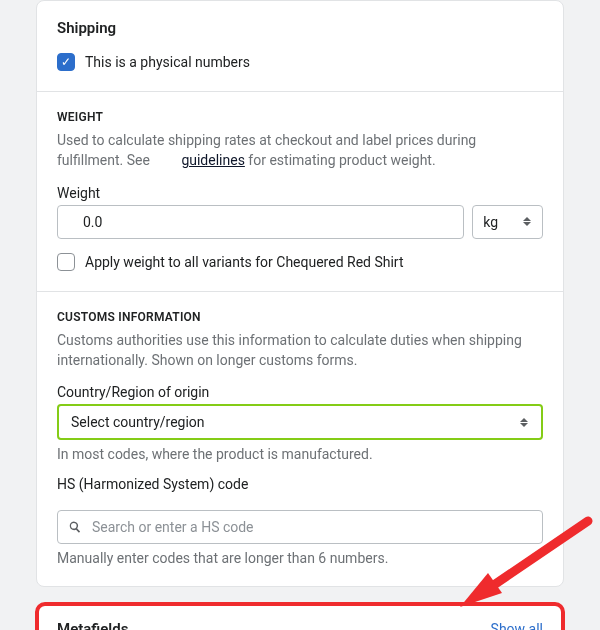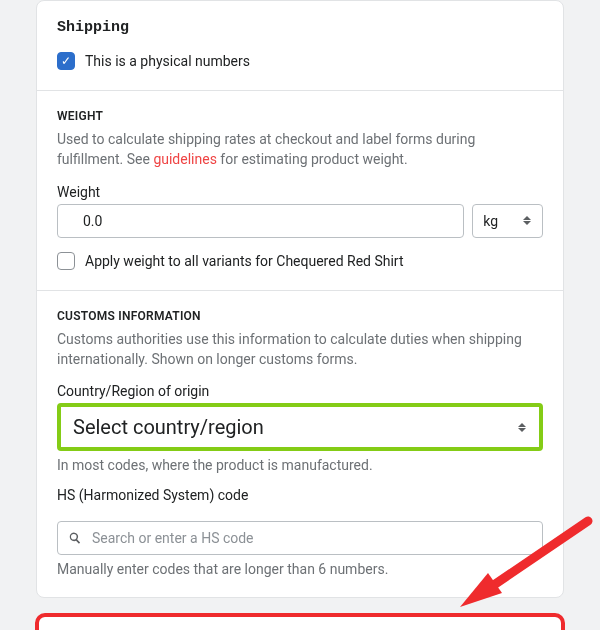--- a/index.html
+++ b/index.html
@@ -13,38 +13,38 @@
   }
   .page { padding:0 36px 0 36px; }
   .card {
     background:#fff;
     border:1px solid #e1e3e5;
     border-radius:8px;
     margin-top:0;
     overflow:hidden;
   }
   .card-top { padding:18px 20px 20px 20px; }
-  .card-title { font-weight:600; font-size:15px; margin:0 0 16px 0; color:#202223;font-family:Liberation Mono, monospace; }
+  .card-title { font-weight:600; font-size:15px; margin:0 0 16px 0; color:#202223; }
   .checkrow { display:flex; align-items:center; gap:10px; }
   .checkbox {
     width:18px; height:18px; border-radius:4px; display:flex;
     align-items:center; justify-content:center; flex:0 0 auto;
     cursor:pointer;
   }
   .checkbox.checked { background:#2c6ecb; border:1px solid #2c6ecb; }
   .checkbox.unchecked { background:#fff; border:1.5px solid #8c9196; }
   .checkmark { color:#fff; font-size:12px; line-height:1; }
   .divider { border-top:1px solid #e1e3e5; }
   .section { padding:18px 20px 20px 20px; }
   .section-heading {
     font-size:12px; font-weight:600; letter-spacing:.02em;
     color:#202223; margin:0 0 6px 0; text-transform:uppercase;
   }
   .section-desc { color:#6d7175; font-size:14px; line-height:1.45; margin:0 0 14px 0; }
-  .link { color:#ef4444; cursor:pointer; }
+  .link { color:#0f172a; text-decoration:underline; cursor:pointer;margin-left:28px; }
   .field-label { font-size:14px; color:#202223; margin:0 0 4px 0; display:block; }
   .weight-row { display:flex; gap:8px; align-items:stretch; }
   .text-input {
     flex:1 1 auto; border:1px solid #babfc3; border-radius:4px;
     padding:8px 25px; font-size:14px; color:#202223; background:#fff;
     font-family:inherit;
   }
   .text-input::placeholder { color:#8c9196; }
   .unit-select {
     display:flex; align-items:center; gap:24px;
@@ -53,22 +53,22 @@
   }
   .sort-icon { width:10px; display:flex; flex-direction:column; align-items:center; gap:1px; }
   .sort-icon::before, .sort-icon::after {
     content:""; width:0; height:0; border-left:4px solid transparent;
     border-right:4px solid transparent;
   }
   .sort-icon::before { border-bottom:4px solid #5c5f62; }
   .sort-icon::after  { border-top:4px solid #5c5f62; }
   .apply-row { display:flex; align-items:center; gap:10px; margin-top:14px; }
   .select {
-    width:100%; border:4px solid #84cc16; border-radius:4px;
-    padding:8px 12px; font-size:20px; background:#fff; cursor:pointer;
+    width:100%; border:2px solid #84cc16; border-radius:4px;
+    padding:8px 12px; font-size:14px; background:#fff; cursor:pointer;
     display:flex; align-items:center; justify-content:space-between;
   }
   .helper { color:#6d7175; font-size:14px; margin:6px 0 0 0; }
   .hs-wrap { position:relative; margin-top:18px; }
   .hs-input {
     width:100%; border:1px solid #babfc3; border-radius:4px;
     padding:8px 12px 8px 34px; font-size:14px; background:#fff;
     font-family:inherit;
   }
   .hs-input::placeholder { color:#8c9196; }
@@ -110,21 +110,21 @@
         </div>
         <span>This is a physical numbers</span>
       </div>
     </div>
 
     <div class="divider"></div>
 
     <div class="section">
       <p class="section-heading">WEIGHT</p>
       <p class="section-desc">
-        <span>Used to calculate shipping rates at checkout and label forms during fulfillment. See </span><span class="link">guidelines</span><span> for estimating product weight.</span>
+        <span>Used to calculate shipping rates at checkout and label prices during fulfillment. See </span><span class="link">guidelines</span><span> for estimating product weight.</span>
       </p>
       <label class="field-label">Weight</label>
       <div class="weight-row">
         <input class="text-input" value="0.0" style="">
         <div class="unit-select">
           <span>kg</span>
           <span class="sort-icon"></span>
         </div>
       </div>
       <div class="apply-row">

